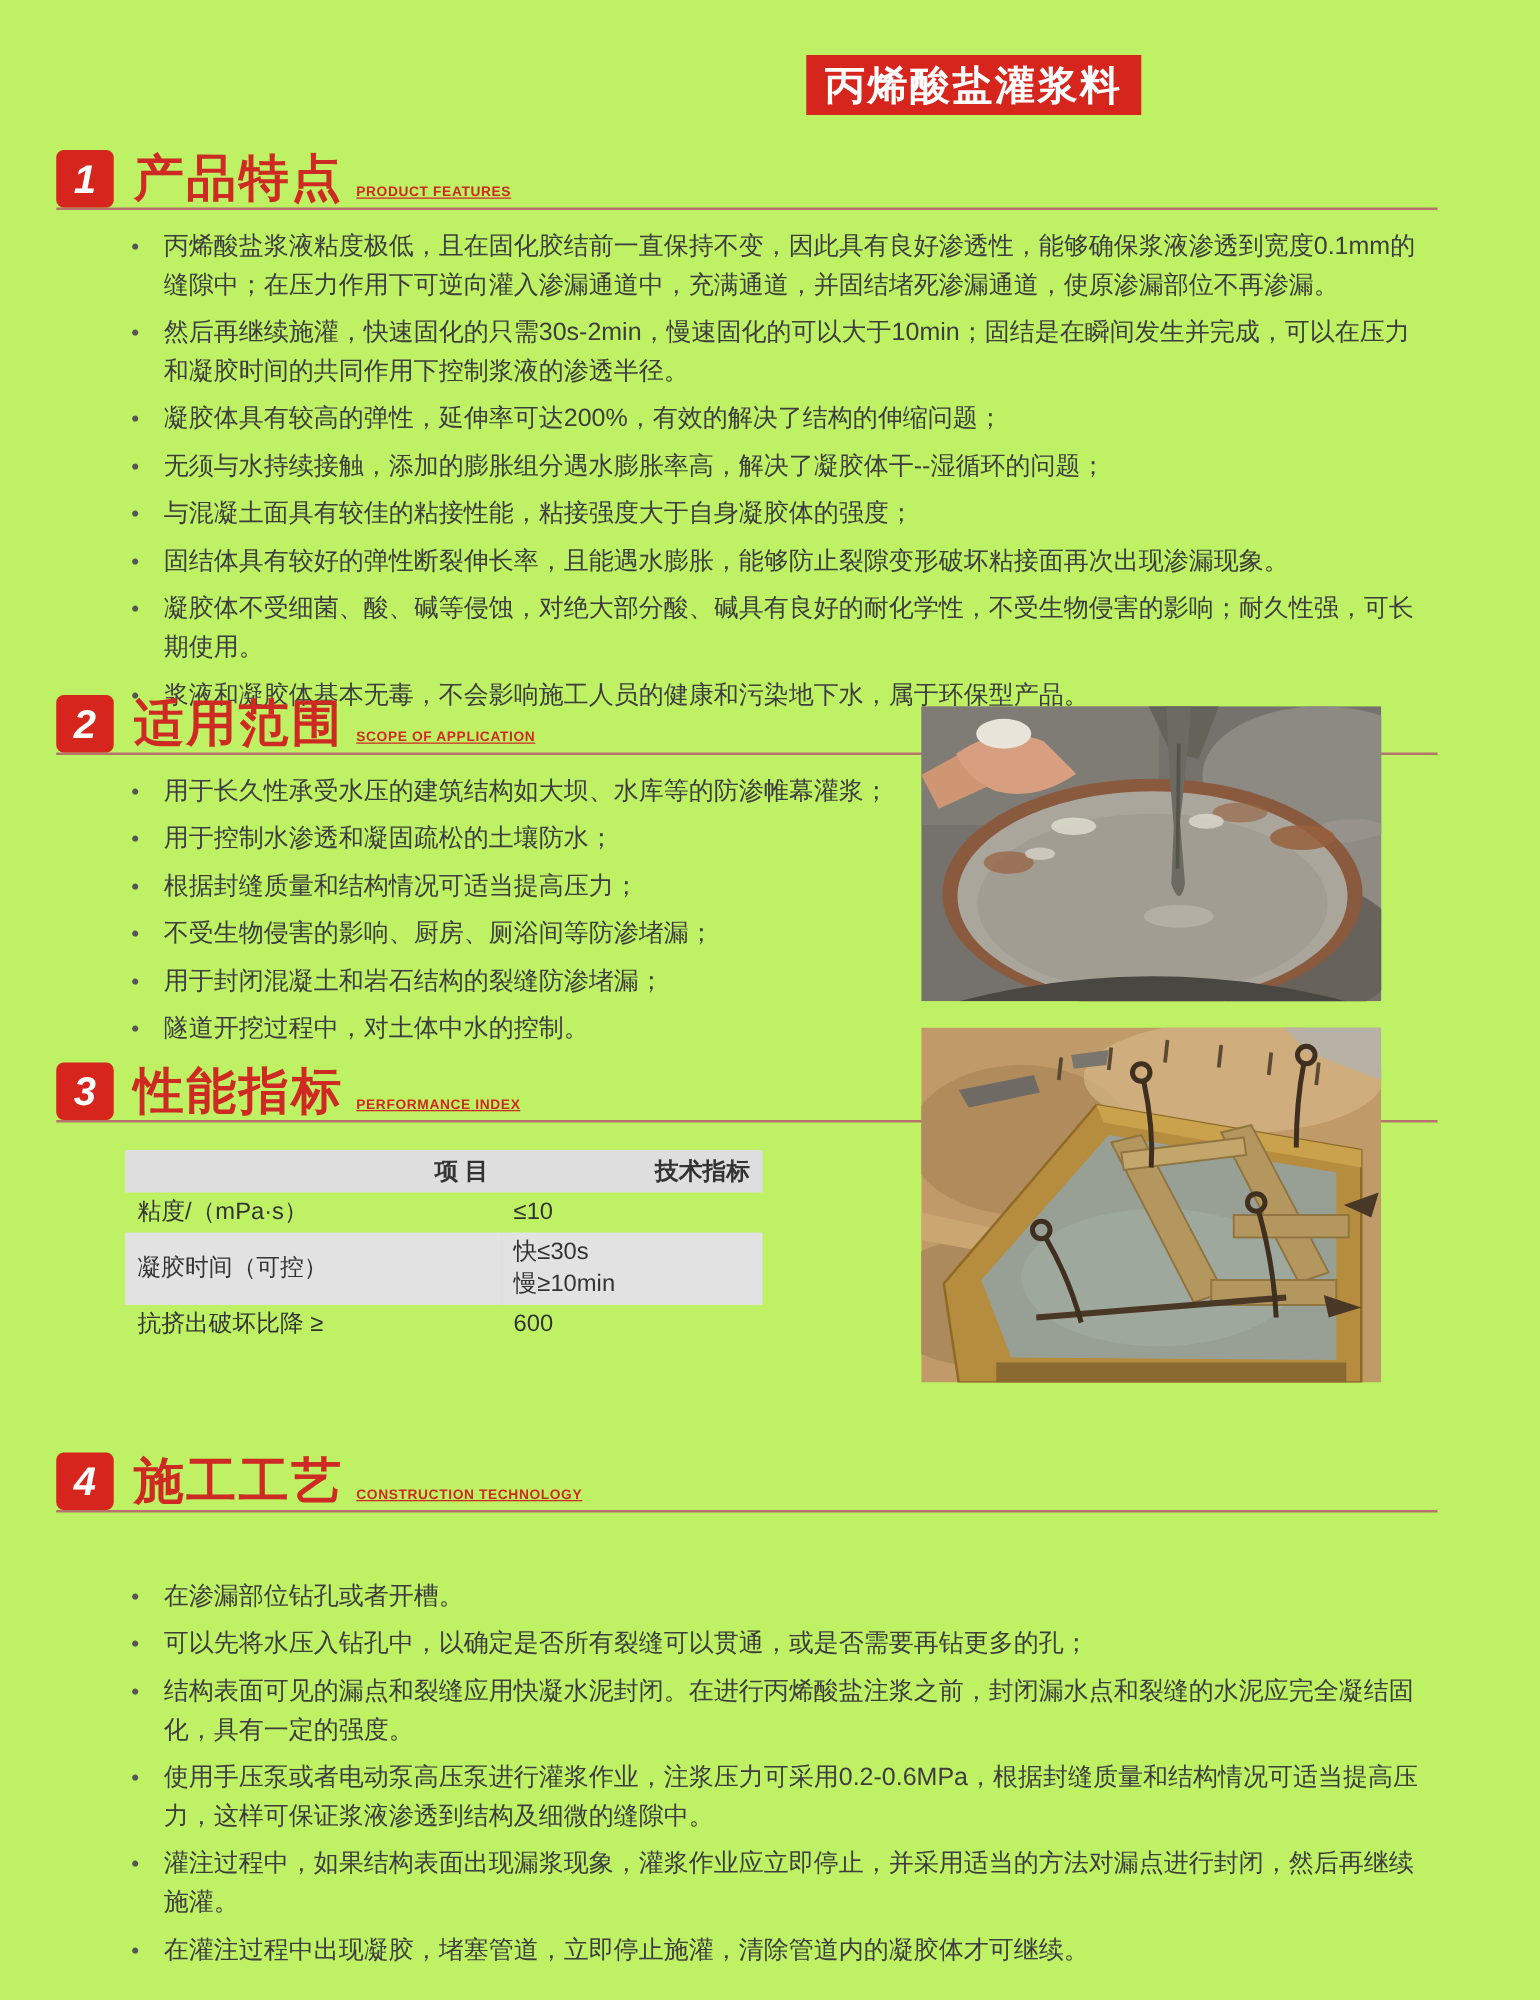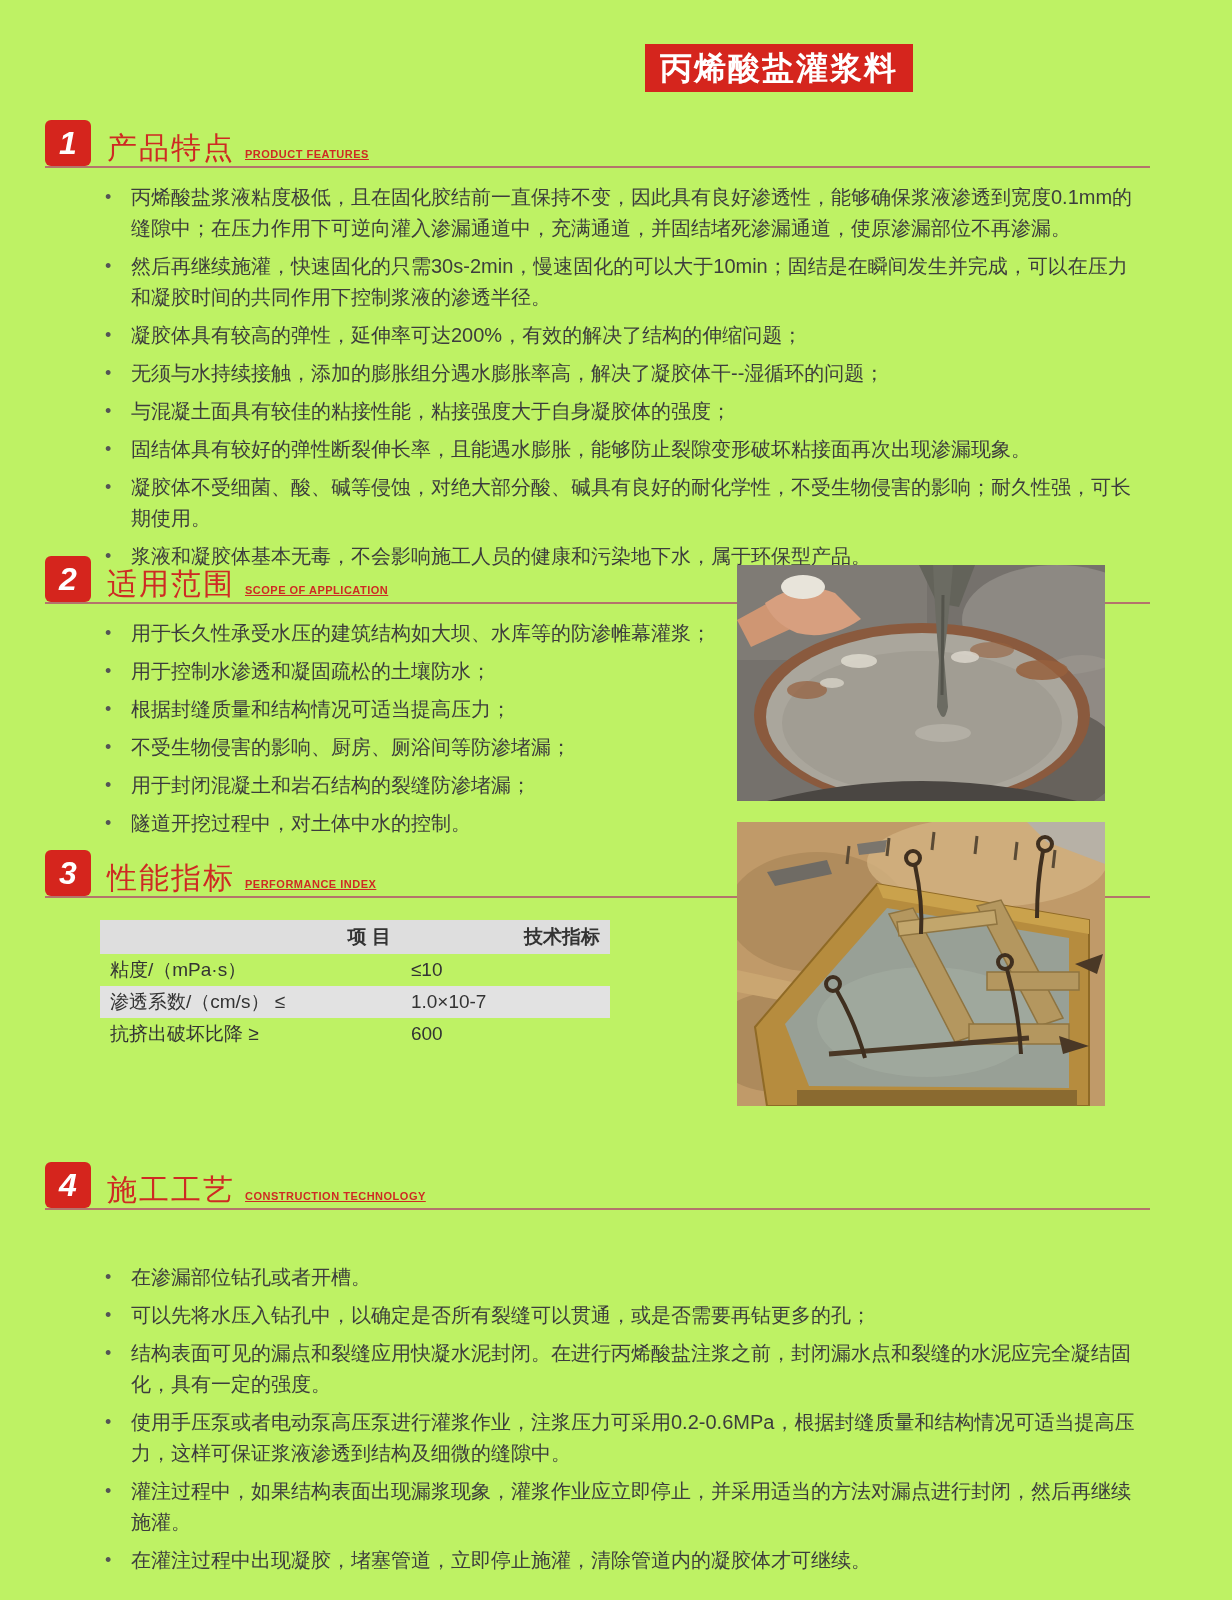--- a/index.html
+++ b/index.html
@@ -9,21 +9,21 @@
   
   .banner{position:absolute;left:645px;top:44px;background:#d5251d;color:#ffffff;
           font-size:32px;font-weight:bold;letter-spacing:2px;padding:5px 15px;line-height:1.2;}
 
   
   .sec-header{position:absolute;left:45px;width:1105px;display:flex;align-items:flex-end;
               border-bottom:2px solid #b4746c;padding-bottom:3px;box-sizing:border-box;}
   .badge{display:flex;align-items:center;justify-content:center;width:46px;height:46px;
          background:#d5251d;border-radius:6px;color:#fff;font-size:32px;font-weight:bold;
          font-style:italic;flex:0 0 auto;margin-bottom:-3px;}
-  .title-zh{color:#ce2a23;font-size:30px;font-weight:normal;margin:0 10px 0 16px;letter-spacing:2px;line-height:1;}
+  .title-zh{color:#ce2a23;font-size:40px;font-weight:bold;margin:0 10px 0 16px;letter-spacing:2px;line-height:1;}
   .title-en{color:#ce2a23;font-size:11px;font-weight:bold;letter-spacing:.5px;margin-bottom:3px;text-decoration:underline;}
 
   
   .bullets{list-style:none;margin:0;padding:0;position:absolute;}
   .bullets li{display:flex;font-size:20px;line-height:31px;margin-bottom:7px;}
   .bullets .dot{flex:0 0 26px;color:#555;font-size:18px;}
   .bullets .txt{flex:1;}
 
   .list1{left:105px;top:182px;width:1035px;}
   .list2{left:105px;top:618px;width:625px;}
@@ -179,25 +179,26 @@
         <th class="c2">技术指标</th>
       </tr>
     </thead>
     <tbody>
 
         <tr>
           <td class="c1">粘度/（mPa·s）</td>
           <td class="c2">≤10</td>
         </tr>
 
-
         <tr>
-          <td class="c1">渗透系数/（cm/s） ≤</td>
-          <td class="c2">1.0×10-7</td>
+          <td class="c1">凝胶时间（可控）</td>
+          <td class="c2">快≤30s
+慢≥10min</td>
         </tr>
+
 
 
         <tr>
           <td class="c1">抗挤出破坏比降 ≥</td>
           <td class="c2">600</td>
         </tr>
       </tbody>
   </table>
 
   <svg class="photo photo2" viewBox="0 0 368 284" role="img">

